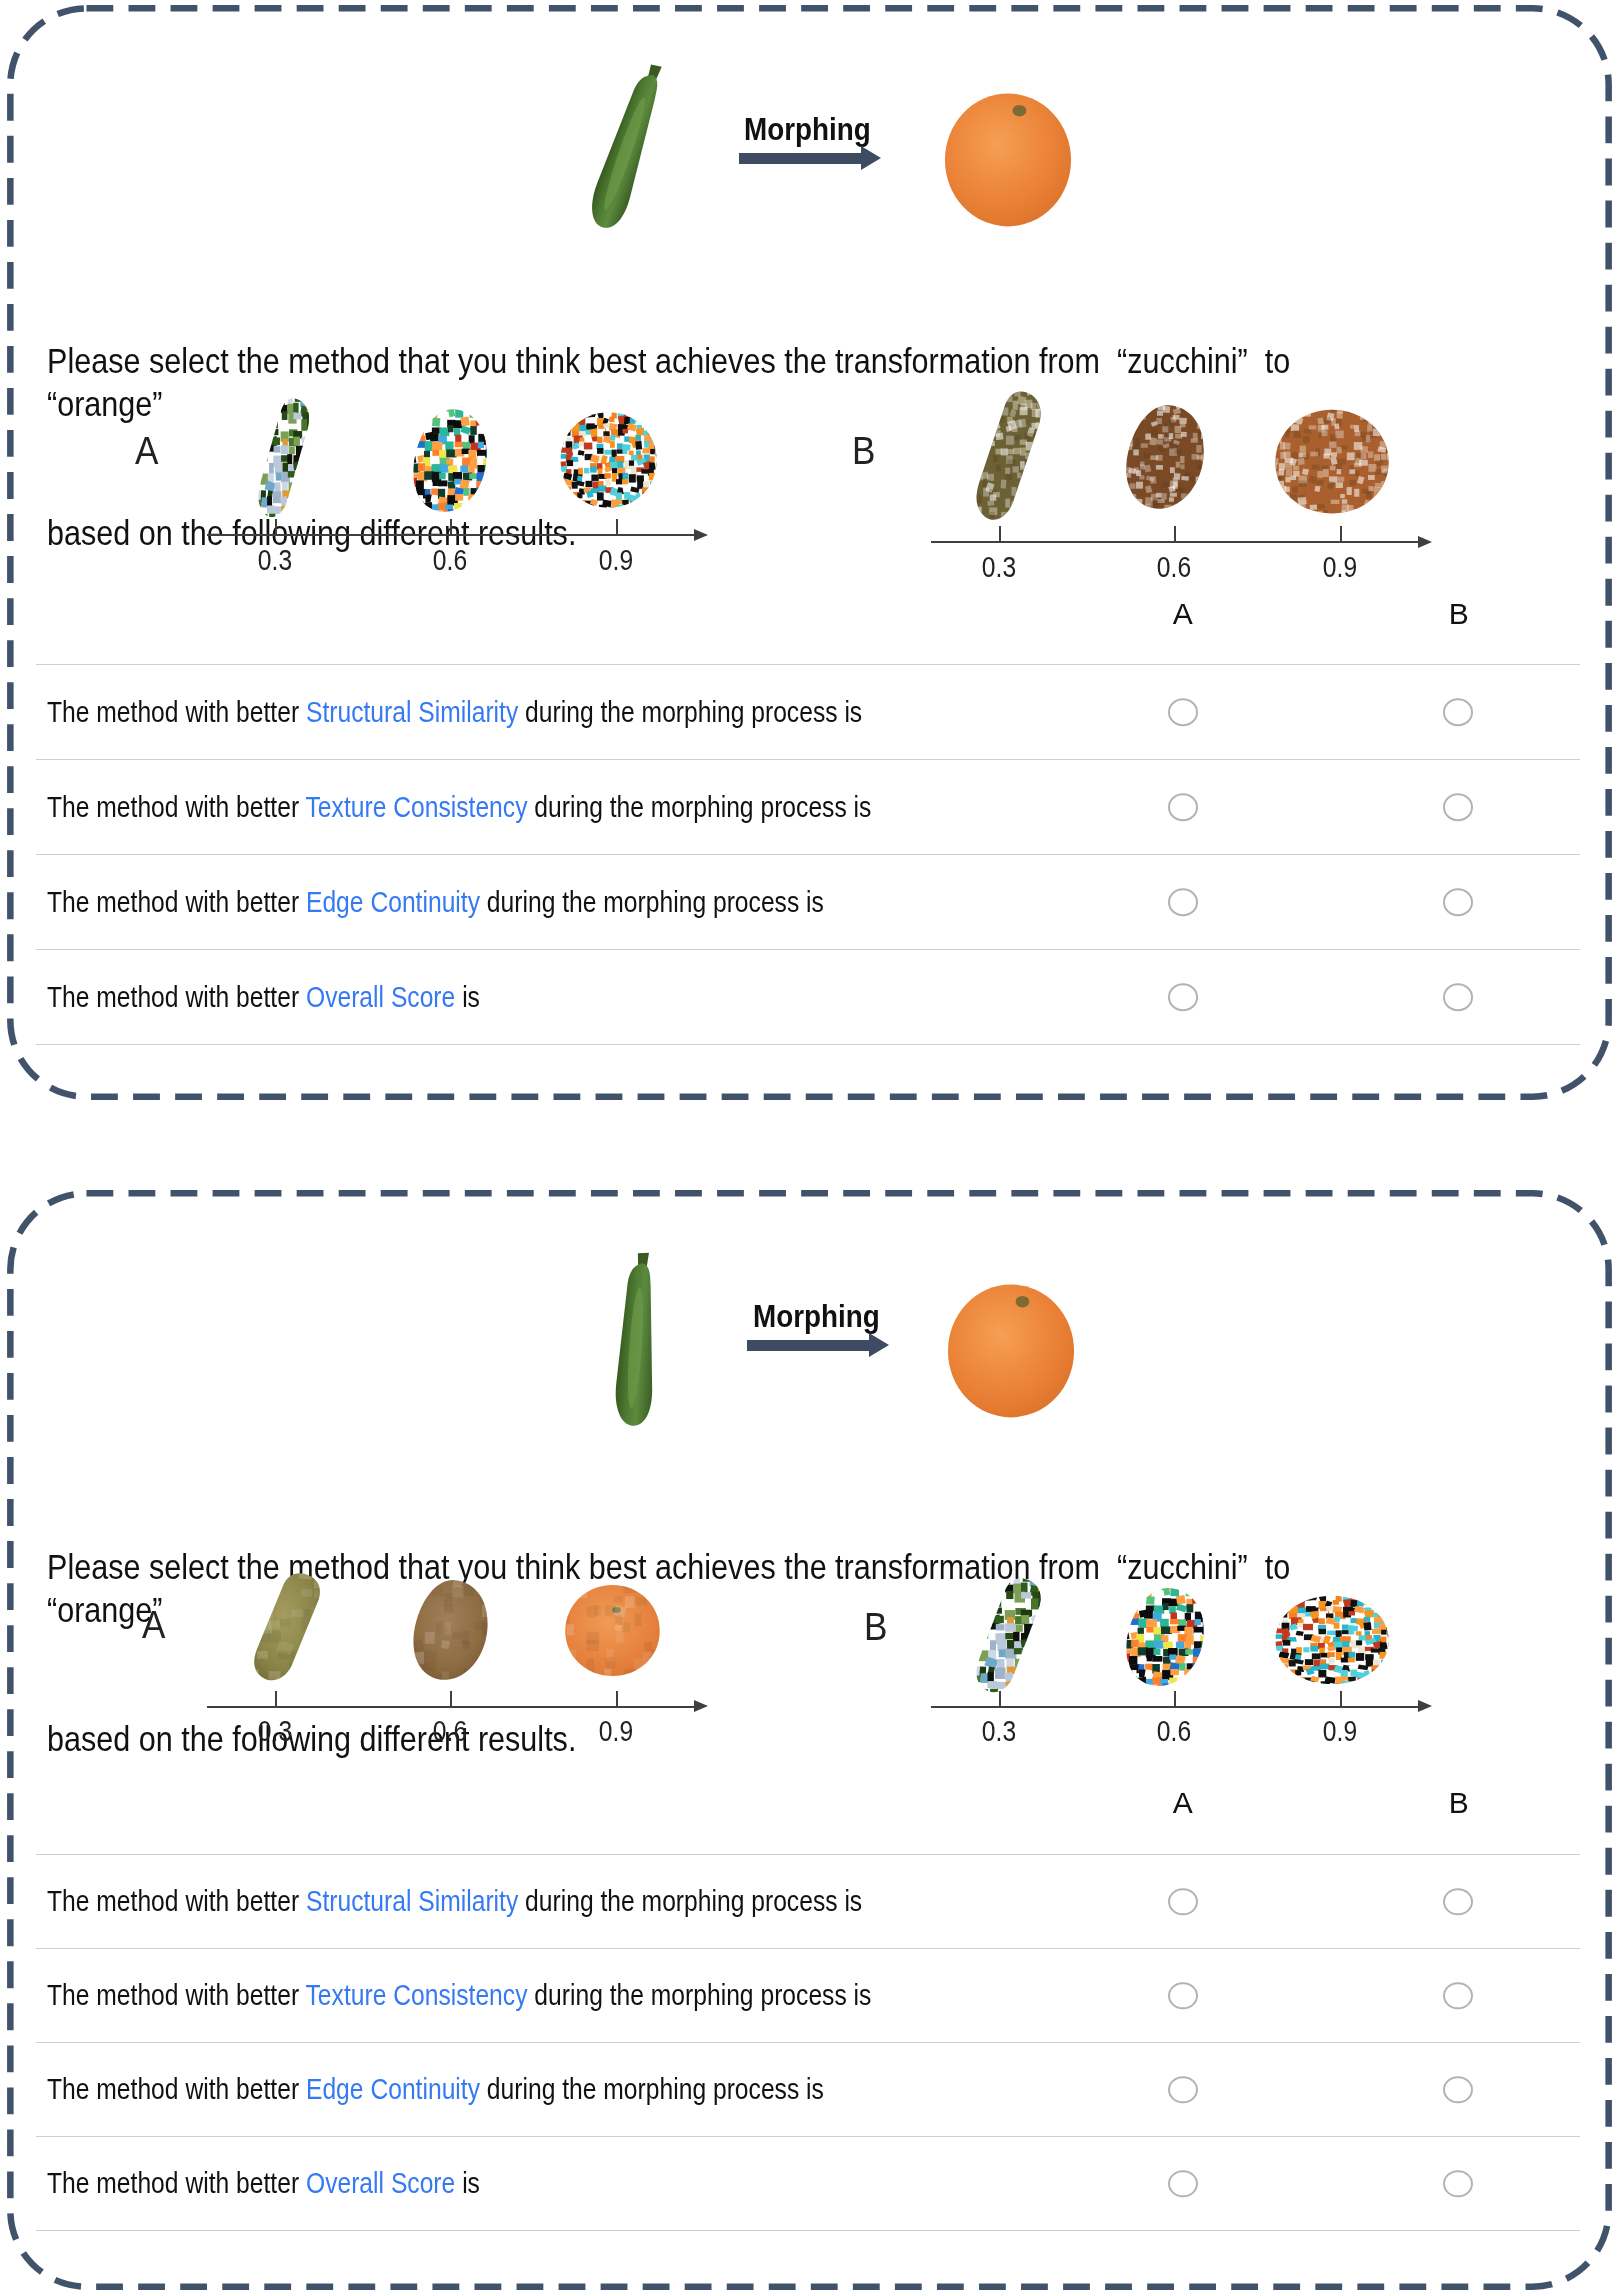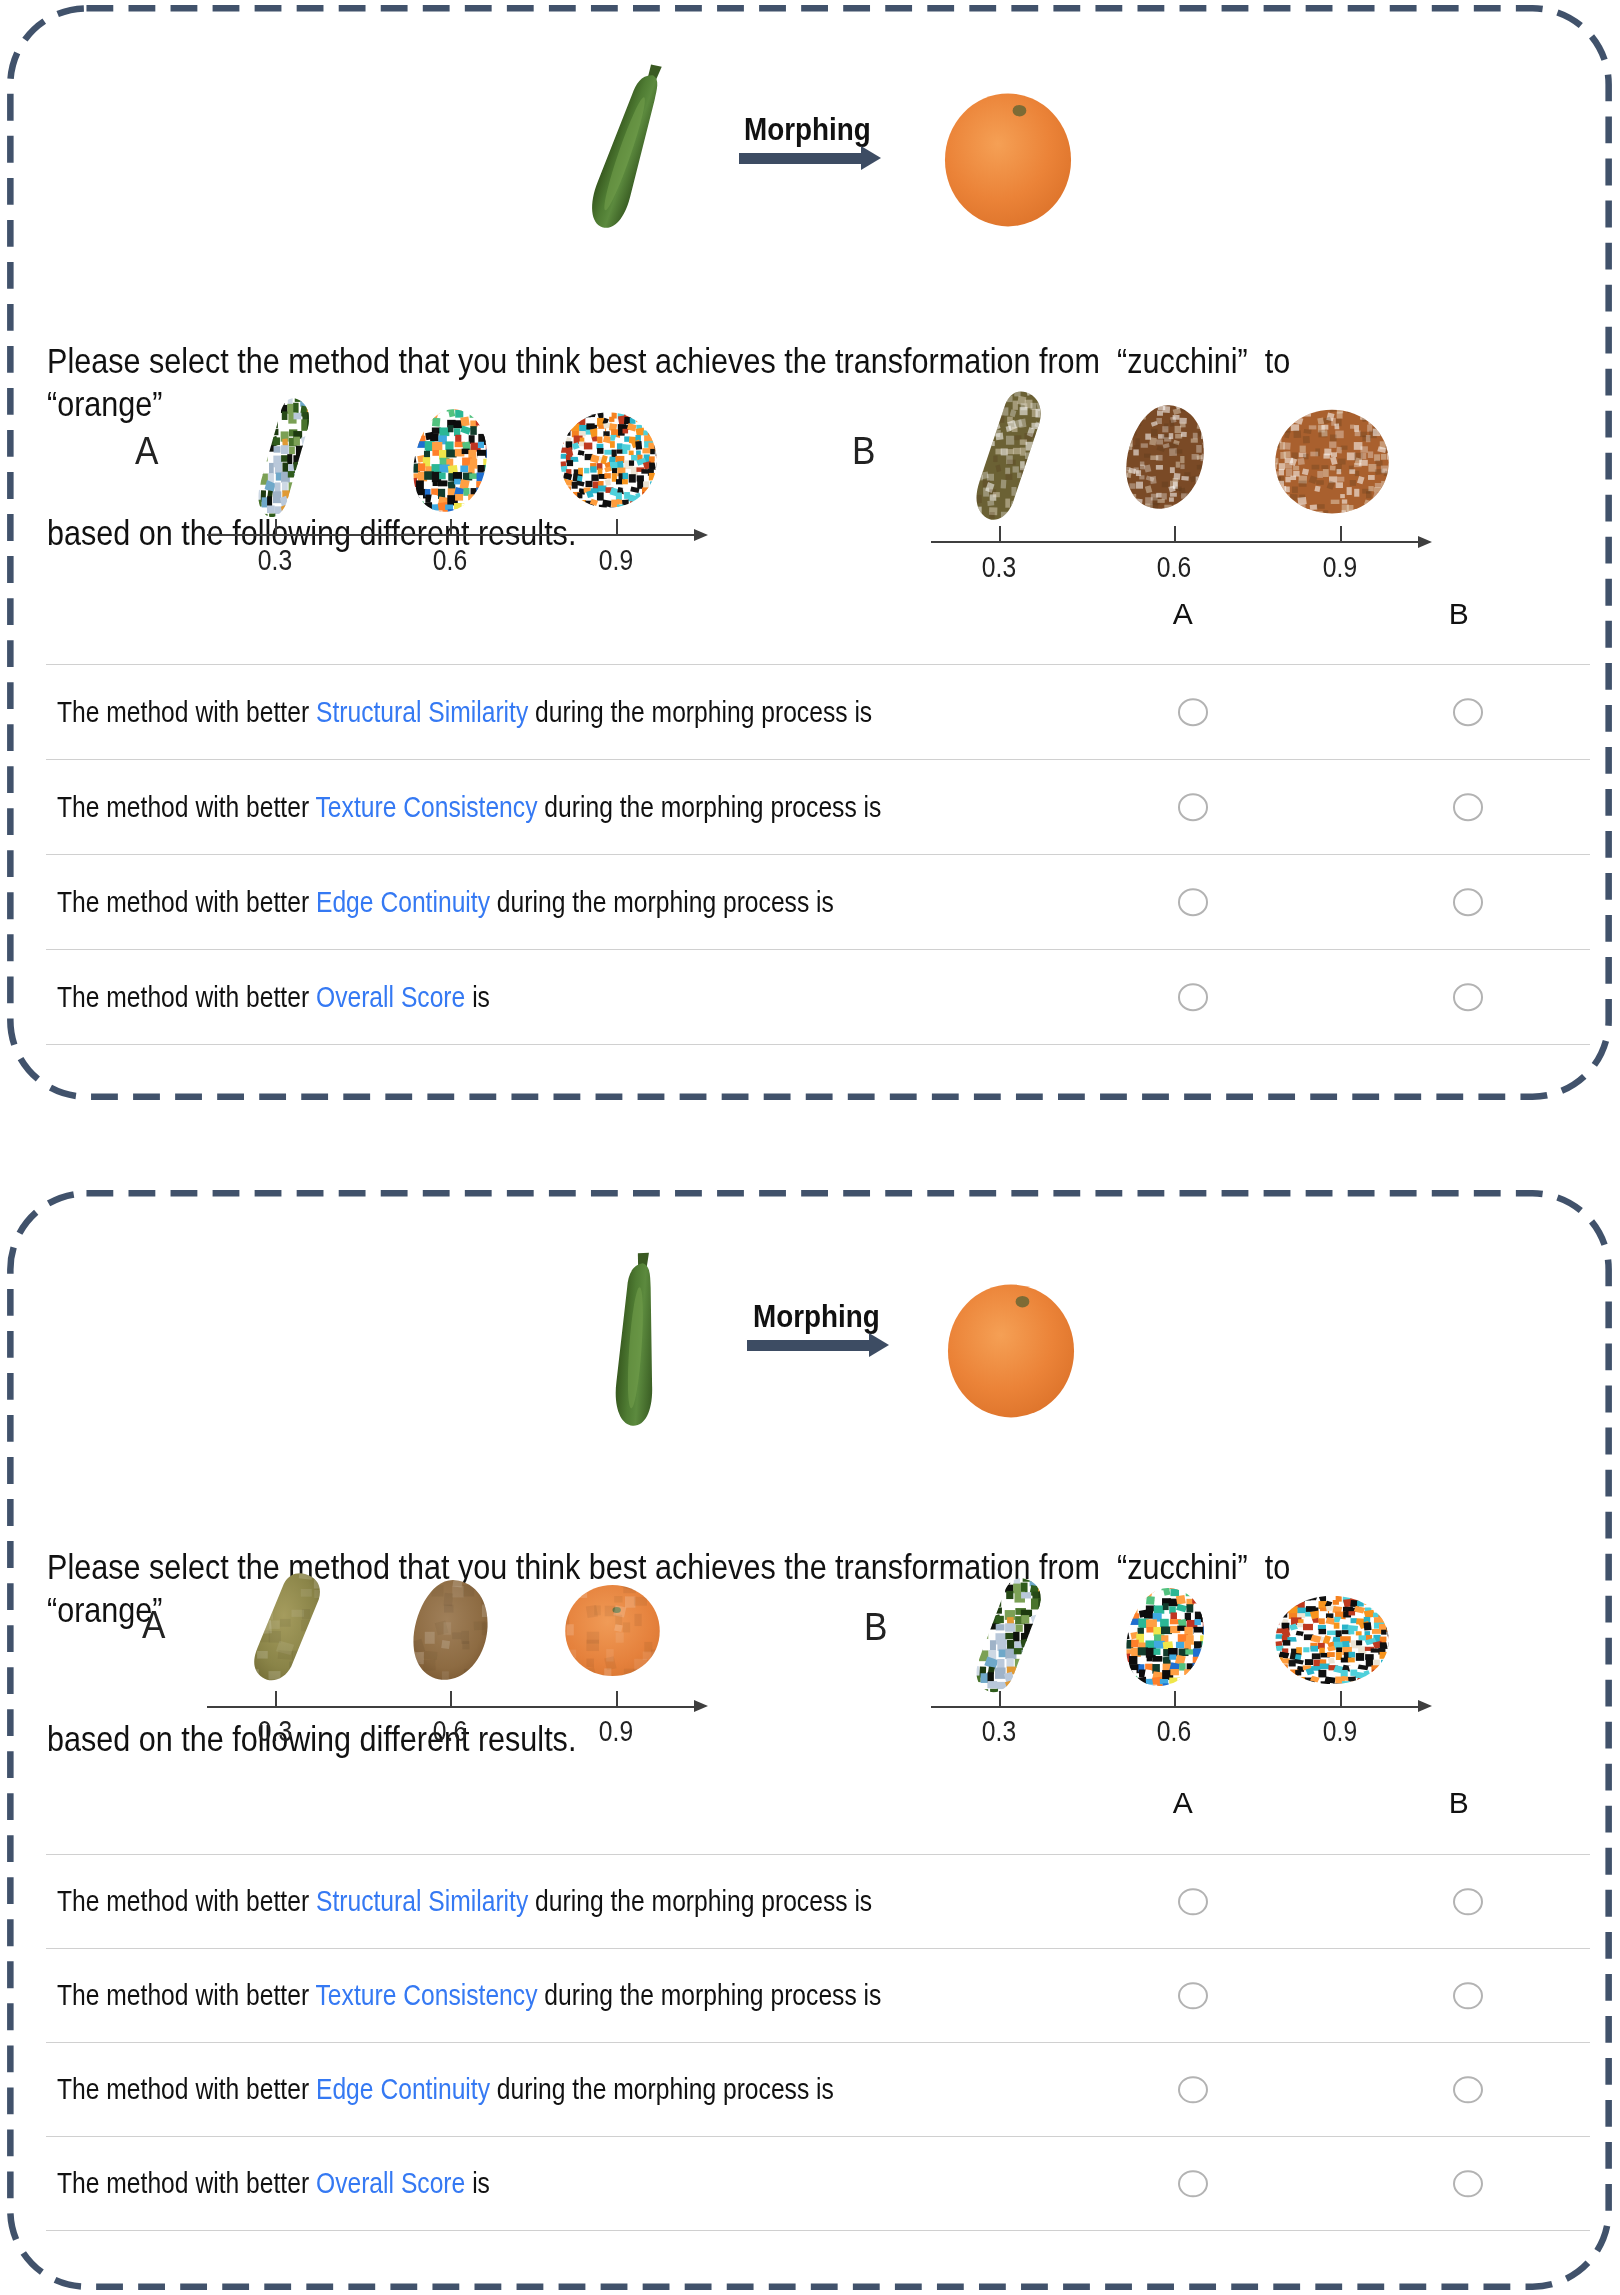--- a/index.html
+++ b/index.html
@@ -23,21 +23,21 @@
   
   .method-label{position:absolute;font-size:39px;color:#222;transform:scaleX(.9);transform-origin:left top;}
   .mimg{position:absolute;}
   .axis{position:absolute;height:2.2px;background:#3f3f3f;}
   .axis .tick{position:absolute;bottom:2.2px;width:2.2px;height:15px;background:#3f3f3f;}
   .axis .ahead{position:absolute;right:-13.8px;top:-5.8px;width:0;height:0;
       border-left:14.5px solid #3f3f3f;border-top:6.5px solid transparent;border-bottom:6.5px solid transparent;}
   .axis .tlabel{position:absolute;top:9.4px;font-size:29px;color:#222;transform:translateX(-50%) scaleX(.85);white-space:nowrap;}
   
   .thead-col{position:absolute;font-size:30px;color:#111;transform:translateX(-50%);}
-  .qtable{position:absolute;left:40px;width:1544px;border-bottom:1.4px solid #d0d0d0;}
+  .qtable{position:absolute;left:30px;width:1544px;border-bottom:1.4px solid #d0d0d0;}
   .qrow{position:relative;border-top:1.4px solid #d0d0d0;box-sizing:border-box;
         display:flex;align-items:center;}
   .p1 .qrow{height:95px;}
   .p2 .qrow{height:94px;}
   .qtext{margin:0 0 0 11px;font-size:29px;color:#111;transform:scaleX(.85);transform-origin:left center;white-space:nowrap;}
   .kw{color:#3579f3;}
   .radio{position:absolute;top:50%;width:30px;height:27.5px;box-sizing:border-box;
          border:2.2px solid #b3b3b3;border-radius:50%;background:#fff;transform:translate(-50%,-50%);}
   .radio.ra{left:1147px;}
   .radio.rb{left:1422px;}

